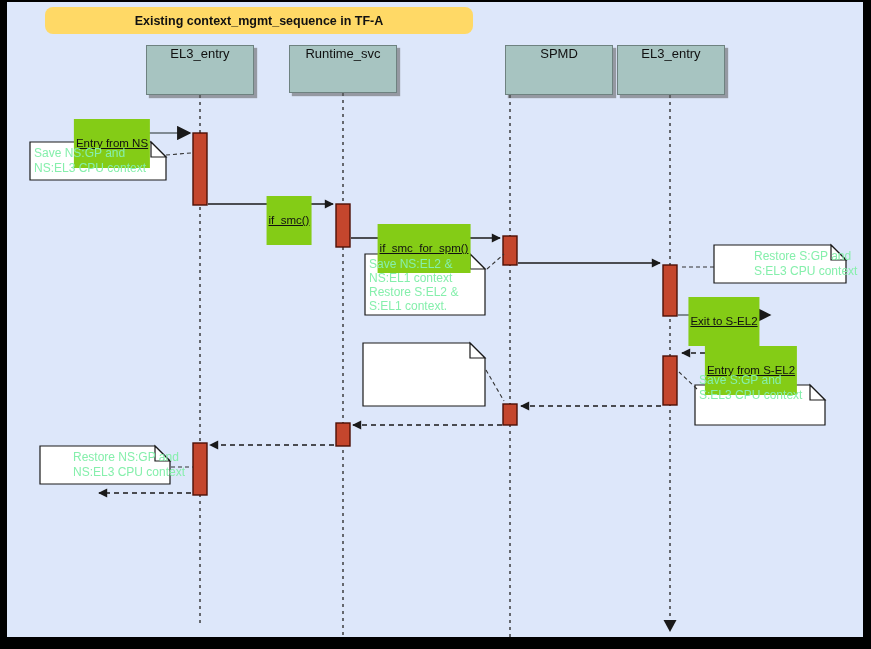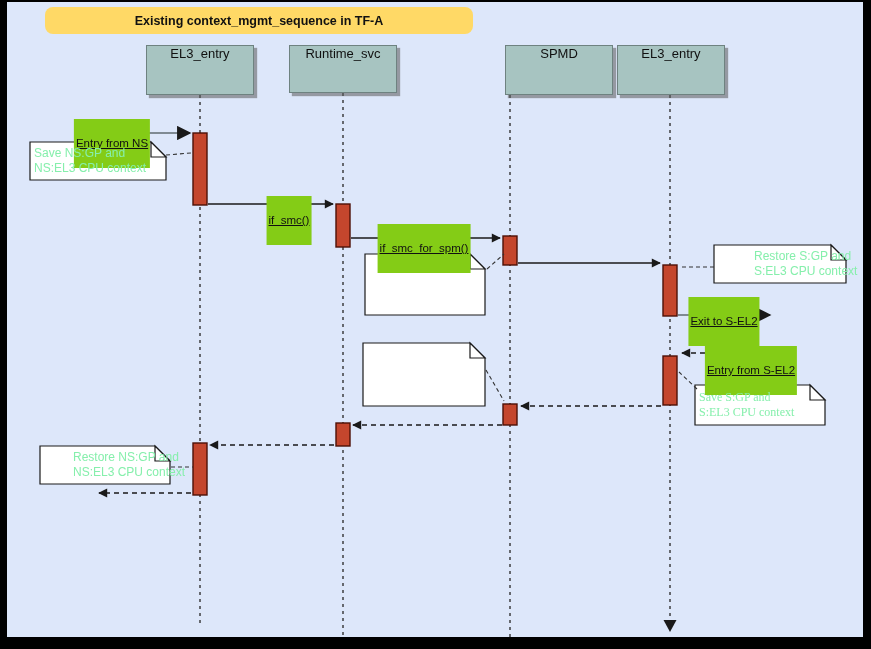--- a/index.html
+++ b/index.html
@@ -137,25 +137,31 @@
   <div class="msg-label" style="left:112px; top:119px;">Entry from NS</div>
   <div class="msg-label" style="left:269px; top:196px;margin-left:20px;">if_smc()</div>
   <div class="msg-label" style="left:424px; top:224px;">if_smc_for_spm()</div>
   <div class="msg-label" style="left:724px; top:297px;text-align:center;">Exit to S-EL2</div>
   <div class="msg-label" style="left:739px; top:346px;margin-left:12px;">Entry from S-EL2</div>
 
   <div class="note-text" style="left:34px; top:146px;">
     <div>Save NS:GP and</div>
     <div>NS:EL3 CPU context</div>
   </div>
+  <div class="note-text compact" style="left:369px; top:257px;">
+    <div>Save NS:EL2 &amp;</div>
+    <div>NS:EL1 context</div>
+    <div>Restore S:EL2 &amp;</div>
+    <div>S:EL1 context.</div>
+  </div>
   <div class="note-text" style="left:718px; top:249px;margin-left:36px;">
     <div>Restore S:GP and</div>
     <div>S:EL3 CPU context</div>
   </div>
-  <div class="note-text" style="left:699px; top:390px;font-family:Liberation Serif, serif;">
+  <div class="note-text" style="left:699px; top:373px;">
     <div>Save S:GP and</div>
     <div>S:EL3 CPU context</div>
   </div>
   <div class="note-text" style="left:28px; top:450px;margin-left:45px;">
     <div>Restore NS:GP and</div>
     <div>NS:EL3 CPU context</div>
   </div>
 </div>
 
 </body></html>

